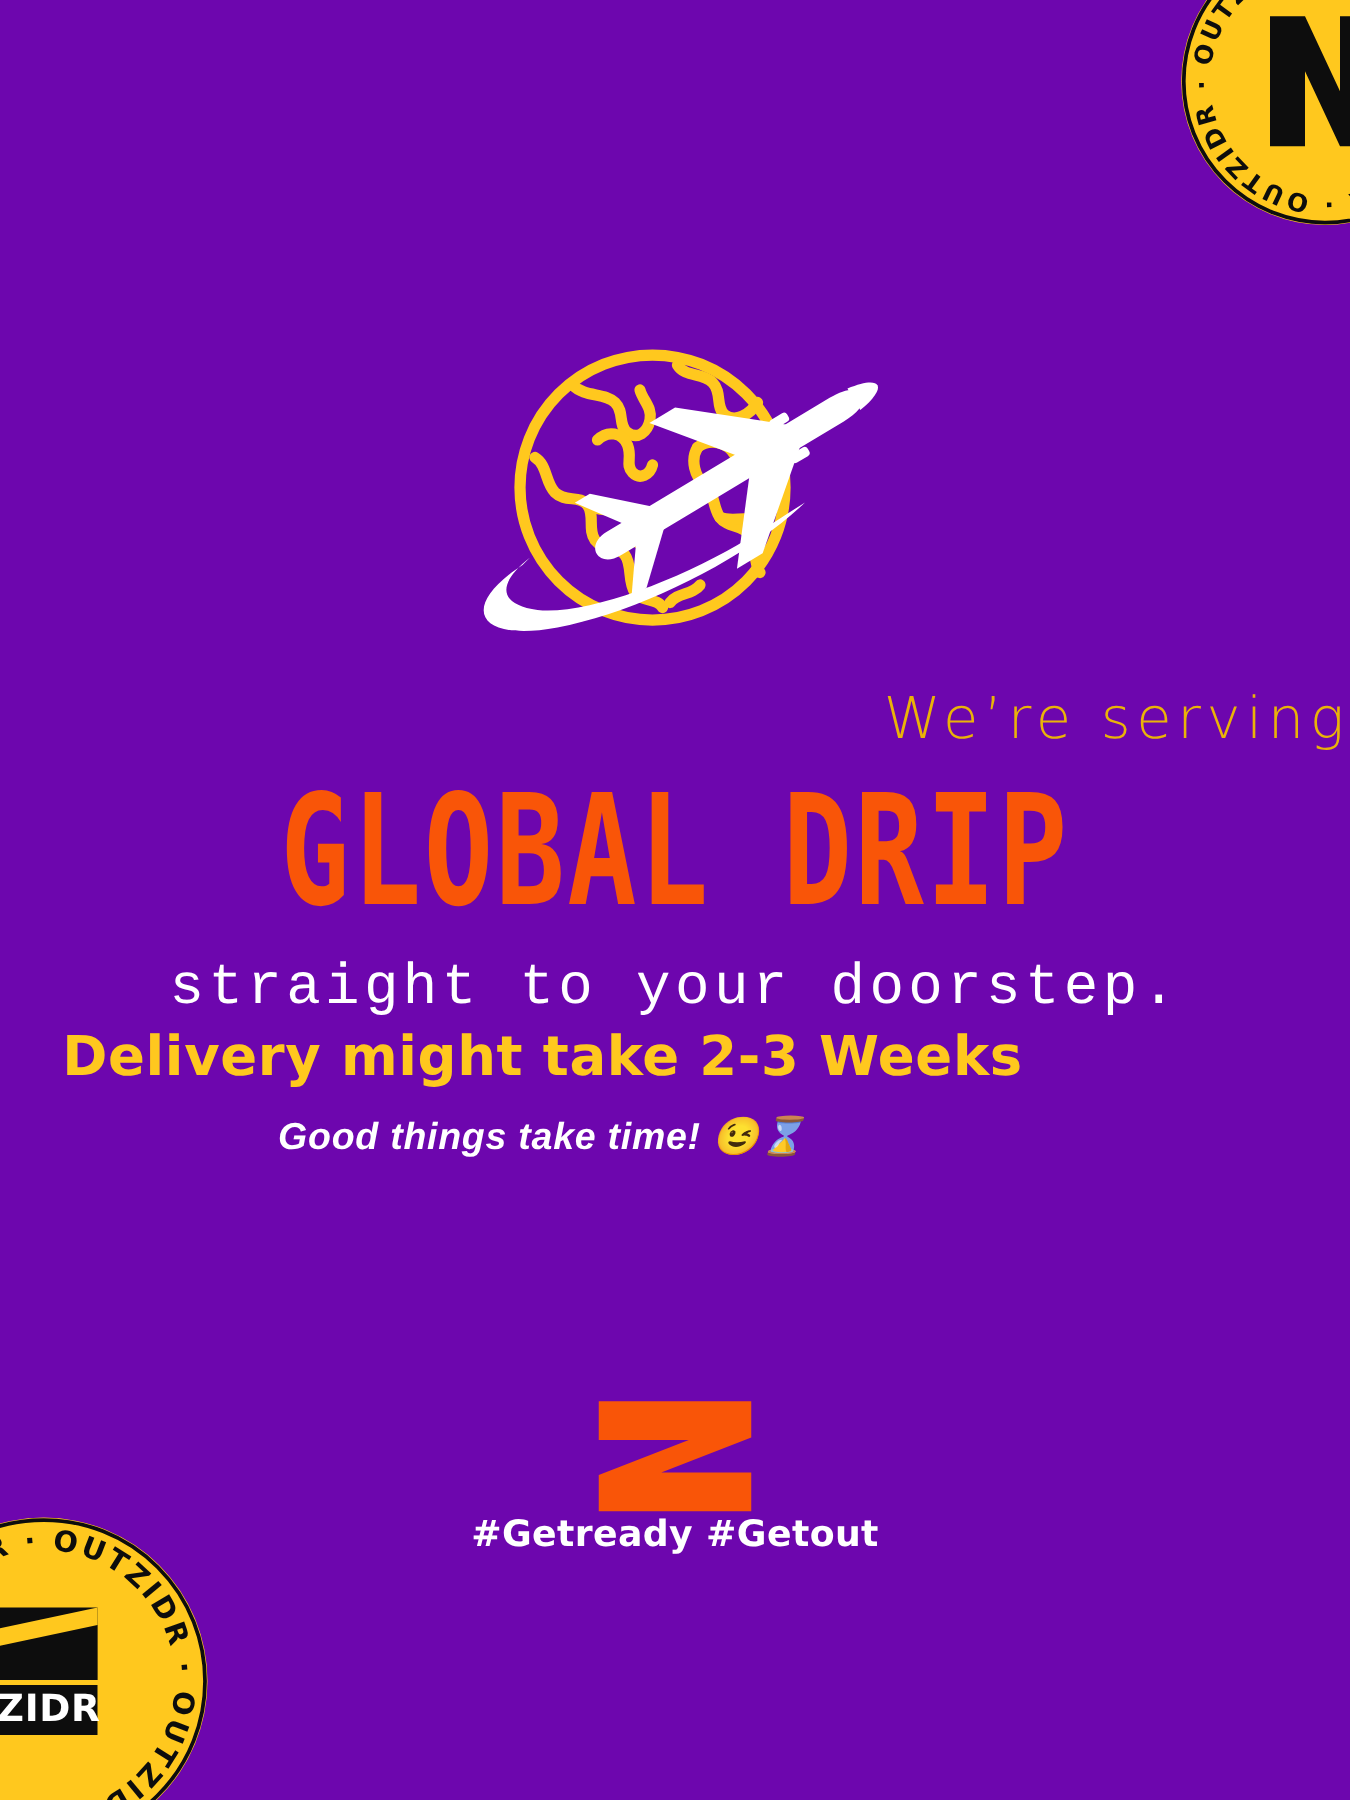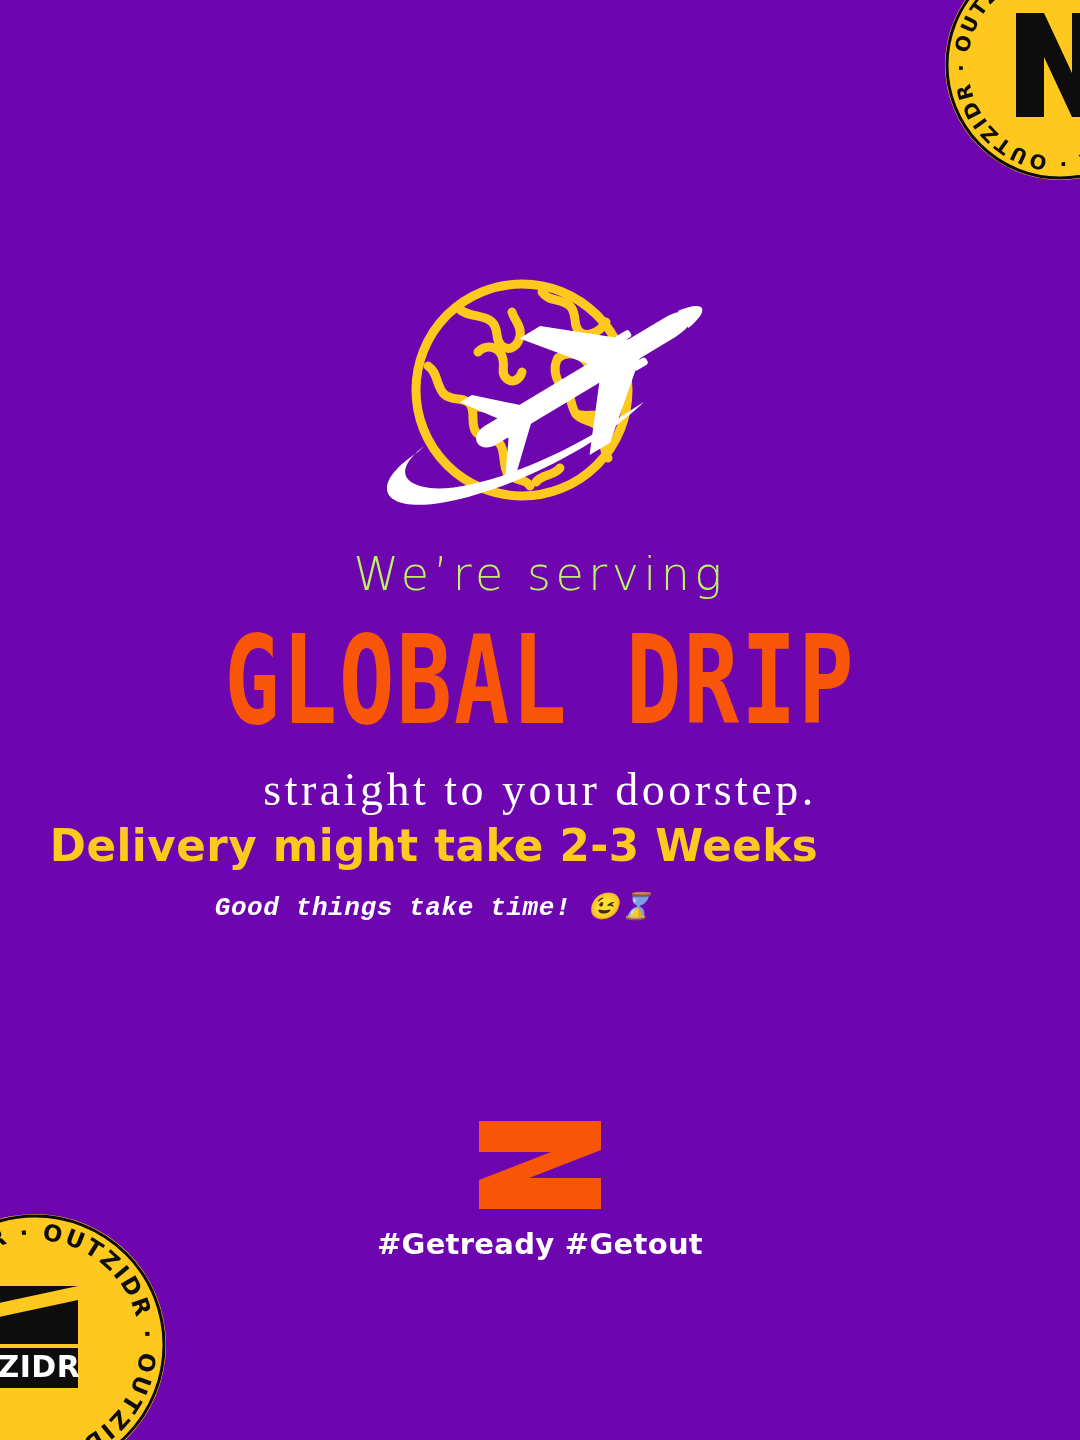--- a/index.html
+++ b/index.html
@@ -62,36 +62,37 @@
     left: 0;
     top: 548px;
     width: 1080px;
     text-align: center;
   }
   .line-serving {
     font-family: "DejaVu Sans", sans-serif;
     font-weight: 300;
     font-size: 46px;
     letter-spacing: 4.5px;
-    color: #bef264;
+    color: #eab308;
     line-height: 1.15;
+    text-align: right;
   }
   .line-global {
     font-family: "DejaVu Sans Mono", monospace;
     font-weight: bold;
     font-size: 96px;
     letter-spacing: 2px;
     color: #f95508;
     line-height: 1.18;
     margin-top: 8px;
     transform: scaleY(1.28) scaleX(0.96);
     transform-origin: center top;
   }
   .line-doorstep {
-    font-family: Liberation Serif, serif;
+    font-family: Liberation Mono, monospace;
     font-weight: 300;
     font-size: 46px;
     letter-spacing: 3.5px;
     color: #ffffff;
     line-height: 1.15;
     margin-top: 42px;
   }
 
   
   #delivery-block {
@@ -104,24 +105,24 @@
   .delivery-main {
     font-family: "DejaVu Sans", sans-serif;
     font-weight: bold;
     font-size: 44px;
     letter-spacing: 0.5px;
     color: #ffc81e;
     line-height: 1.2;
     transform: scaleX(0.99);
   }
   .delivery-sub {
-    font-family: Liberation Mono, monospace;
+    font-family: Liberation Sans, sans-serif;
     font-weight: bold;
     font-style: italic;
-    font-size: 26px;
+    font-size: 30px;
     letter-spacing: 0.6px;
     color: #ffffff;
     margin-top: 18px;
   }
 
   
   #footer-block {
     position: absolute;
     left: 0;
     top: 1120px;
@@ -133,21 +134,20 @@
     height: 90px;
     margin: 0 auto;
     display: block;
   }
   .hashtags {
     font-family: "DejaVu Sans", sans-serif;
     font-weight: bold;
     font-size: 29px;
     letter-spacing: 0.3px;
     color: #ffffff;
-    margin-top: 17px;
   }
 </style>
 </head>
 <body>
 
 <div id="poster">
 
   <div class="badge badge-tr">
     <svg viewBox="0 0 230 230" xmlns="http://www.w3.org/2000/svg">
       <defs>

